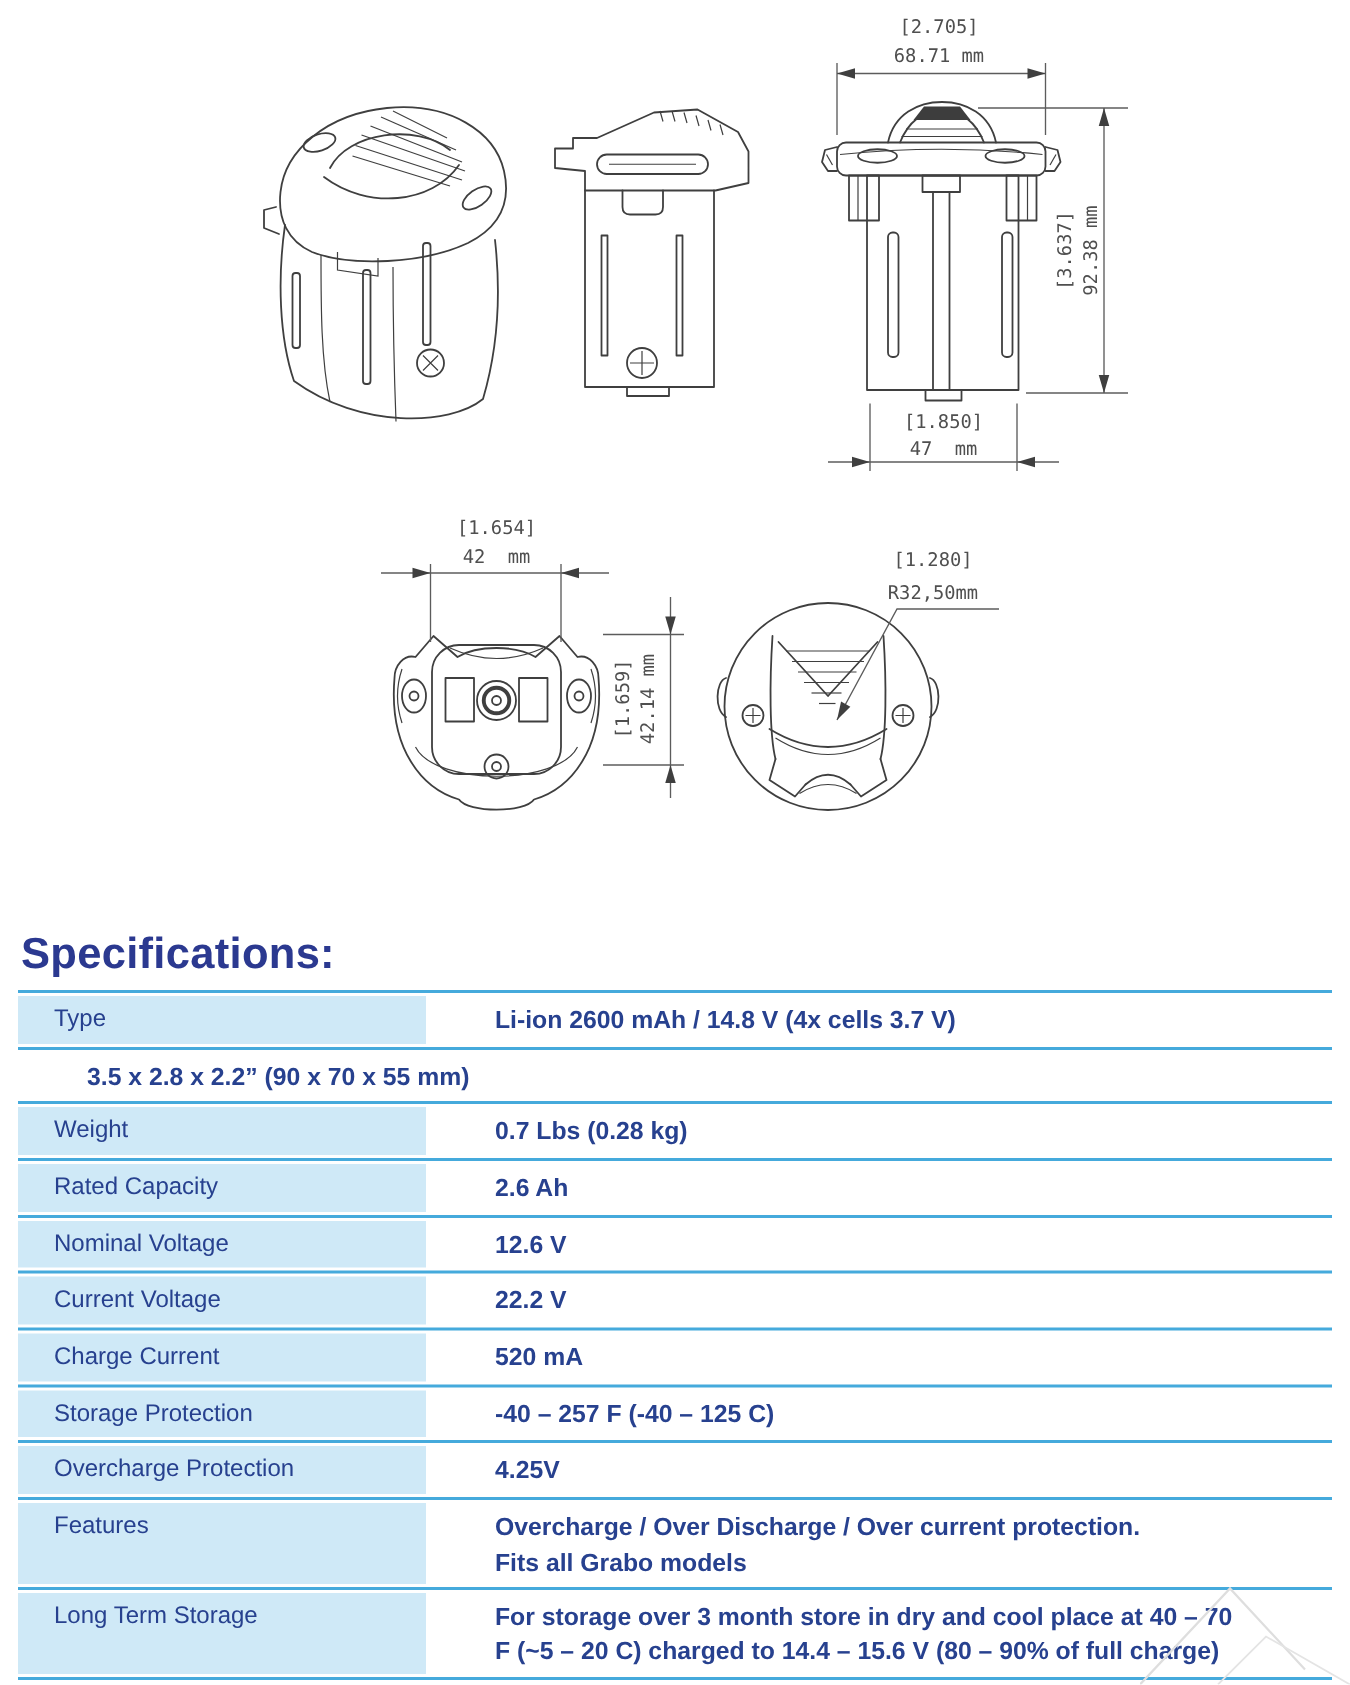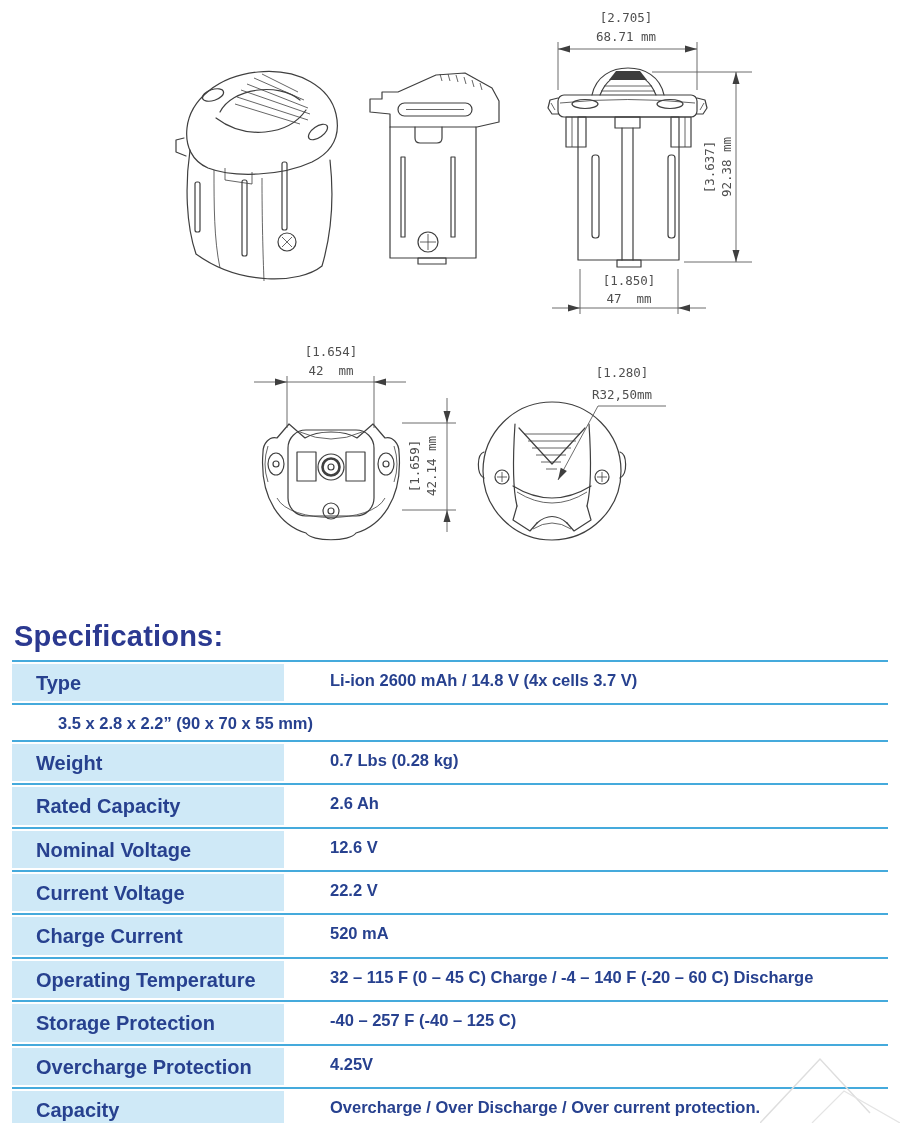--- a/index.html
+++ b/index.html
@@ -16,21 +16,21 @@
   .dimtxt{text-anchor:middle;}
 
   .specs-heading{position:absolute;left:14px;top:620px;margin:0;
     font-size:29px;font-weight:700;color:#2b3990;letter-spacing:.2px;}
 
   .spec-table{position:absolute;left:12px;top:660px;width:876px;
     border-top:2px solid #45aadc;}
   .spec-row{display:flex;border-bottom:2px solid #45aadc;min-height:33px;}
   .spec-label-cell{width:238px;background:#cfe9f7;margin:2px 0;
     padding:5px 10px 4px 24px;flex:0 0 auto;}
-  .spec-label{font-weight:700;font-size:20px;line-height:1.42;color:#27418f;}
+  .spec-label{font-weight:400;font-size:16px;line-height:1.42;color:#27418f;}
   .spec-value-cell{flex:1;padding:7px 6px 4px 46px;}
   .spec-value{font-size:16.5px;line-height:1.42;color:#27418f;white-space:pre-line;font-weight:bold;}
 
   .wm{position:absolute;right:0;bottom:0;}
 </style>
 </head>
 <body>
 
 <div class="drawings">
 <svg width="900" height="582" viewBox="0 0 900 582" xmlns="http://www.w3.org/2000/svg">
@@ -238,33 +238,29 @@
   </div>
   <div class="spec-row">
     <div class="spec-label-cell"><span class="spec-label">Current Voltage</span></div>
     <div class="spec-value-cell"><span class="spec-value">22.2 V</span></div>
   </div>
   <div class="spec-row">
     <div class="spec-label-cell"><span class="spec-label">Charge Current</span></div>
     <div class="spec-value-cell"><span class="spec-value">520 mA</span></div>
   </div>
   <div class="spec-row">
-    <div class="spec-label-cell"><span class="spec-label">Operating Temperature</span></div>
-    <div class="spec-value-cell"><span class="spec-value">32 – 115 F (0 – 45 C) Charge / -4 – 140 F (-20 – 60 C) Discharge</span></div>
-  </div>
-  <div class="spec-row">
     <div class="spec-label-cell"><span class="spec-label">Storage Protection</span></div>
     <div class="spec-value-cell"><span class="spec-value">-40 – 257 F (-40 – 125 C)</span></div>
   </div>
   <div class="spec-row">
     <div class="spec-label-cell"><span class="spec-label">Overcharge Protection</span></div>
     <div class="spec-value-cell"><span class="spec-value">4.25V</span></div>
   </div>
   <div class="spec-row">
-    <div class="spec-label-cell"><span class="spec-label">Capacity</span></div>
+    <div class="spec-label-cell"><span class="spec-label">Features</span></div>
     <div class="spec-value-cell"><span class="spec-value">Overcharge / Over Discharge / Over current protection.
 Fits all Grabo models</span></div>
   </div>
   <div class="spec-row">
     <div class="spec-label-cell"><span class="spec-label">Long Term Storage</span></div>
     <div class="spec-value-cell"><span class="spec-value">For storage over 3 month store in dry and cool place at 40 – 70
 F (~5 – 20 C) charged to 14.4 – 15.6 V (80 – 90% of full charge)</span></div>
   </div>
 </div>
 

